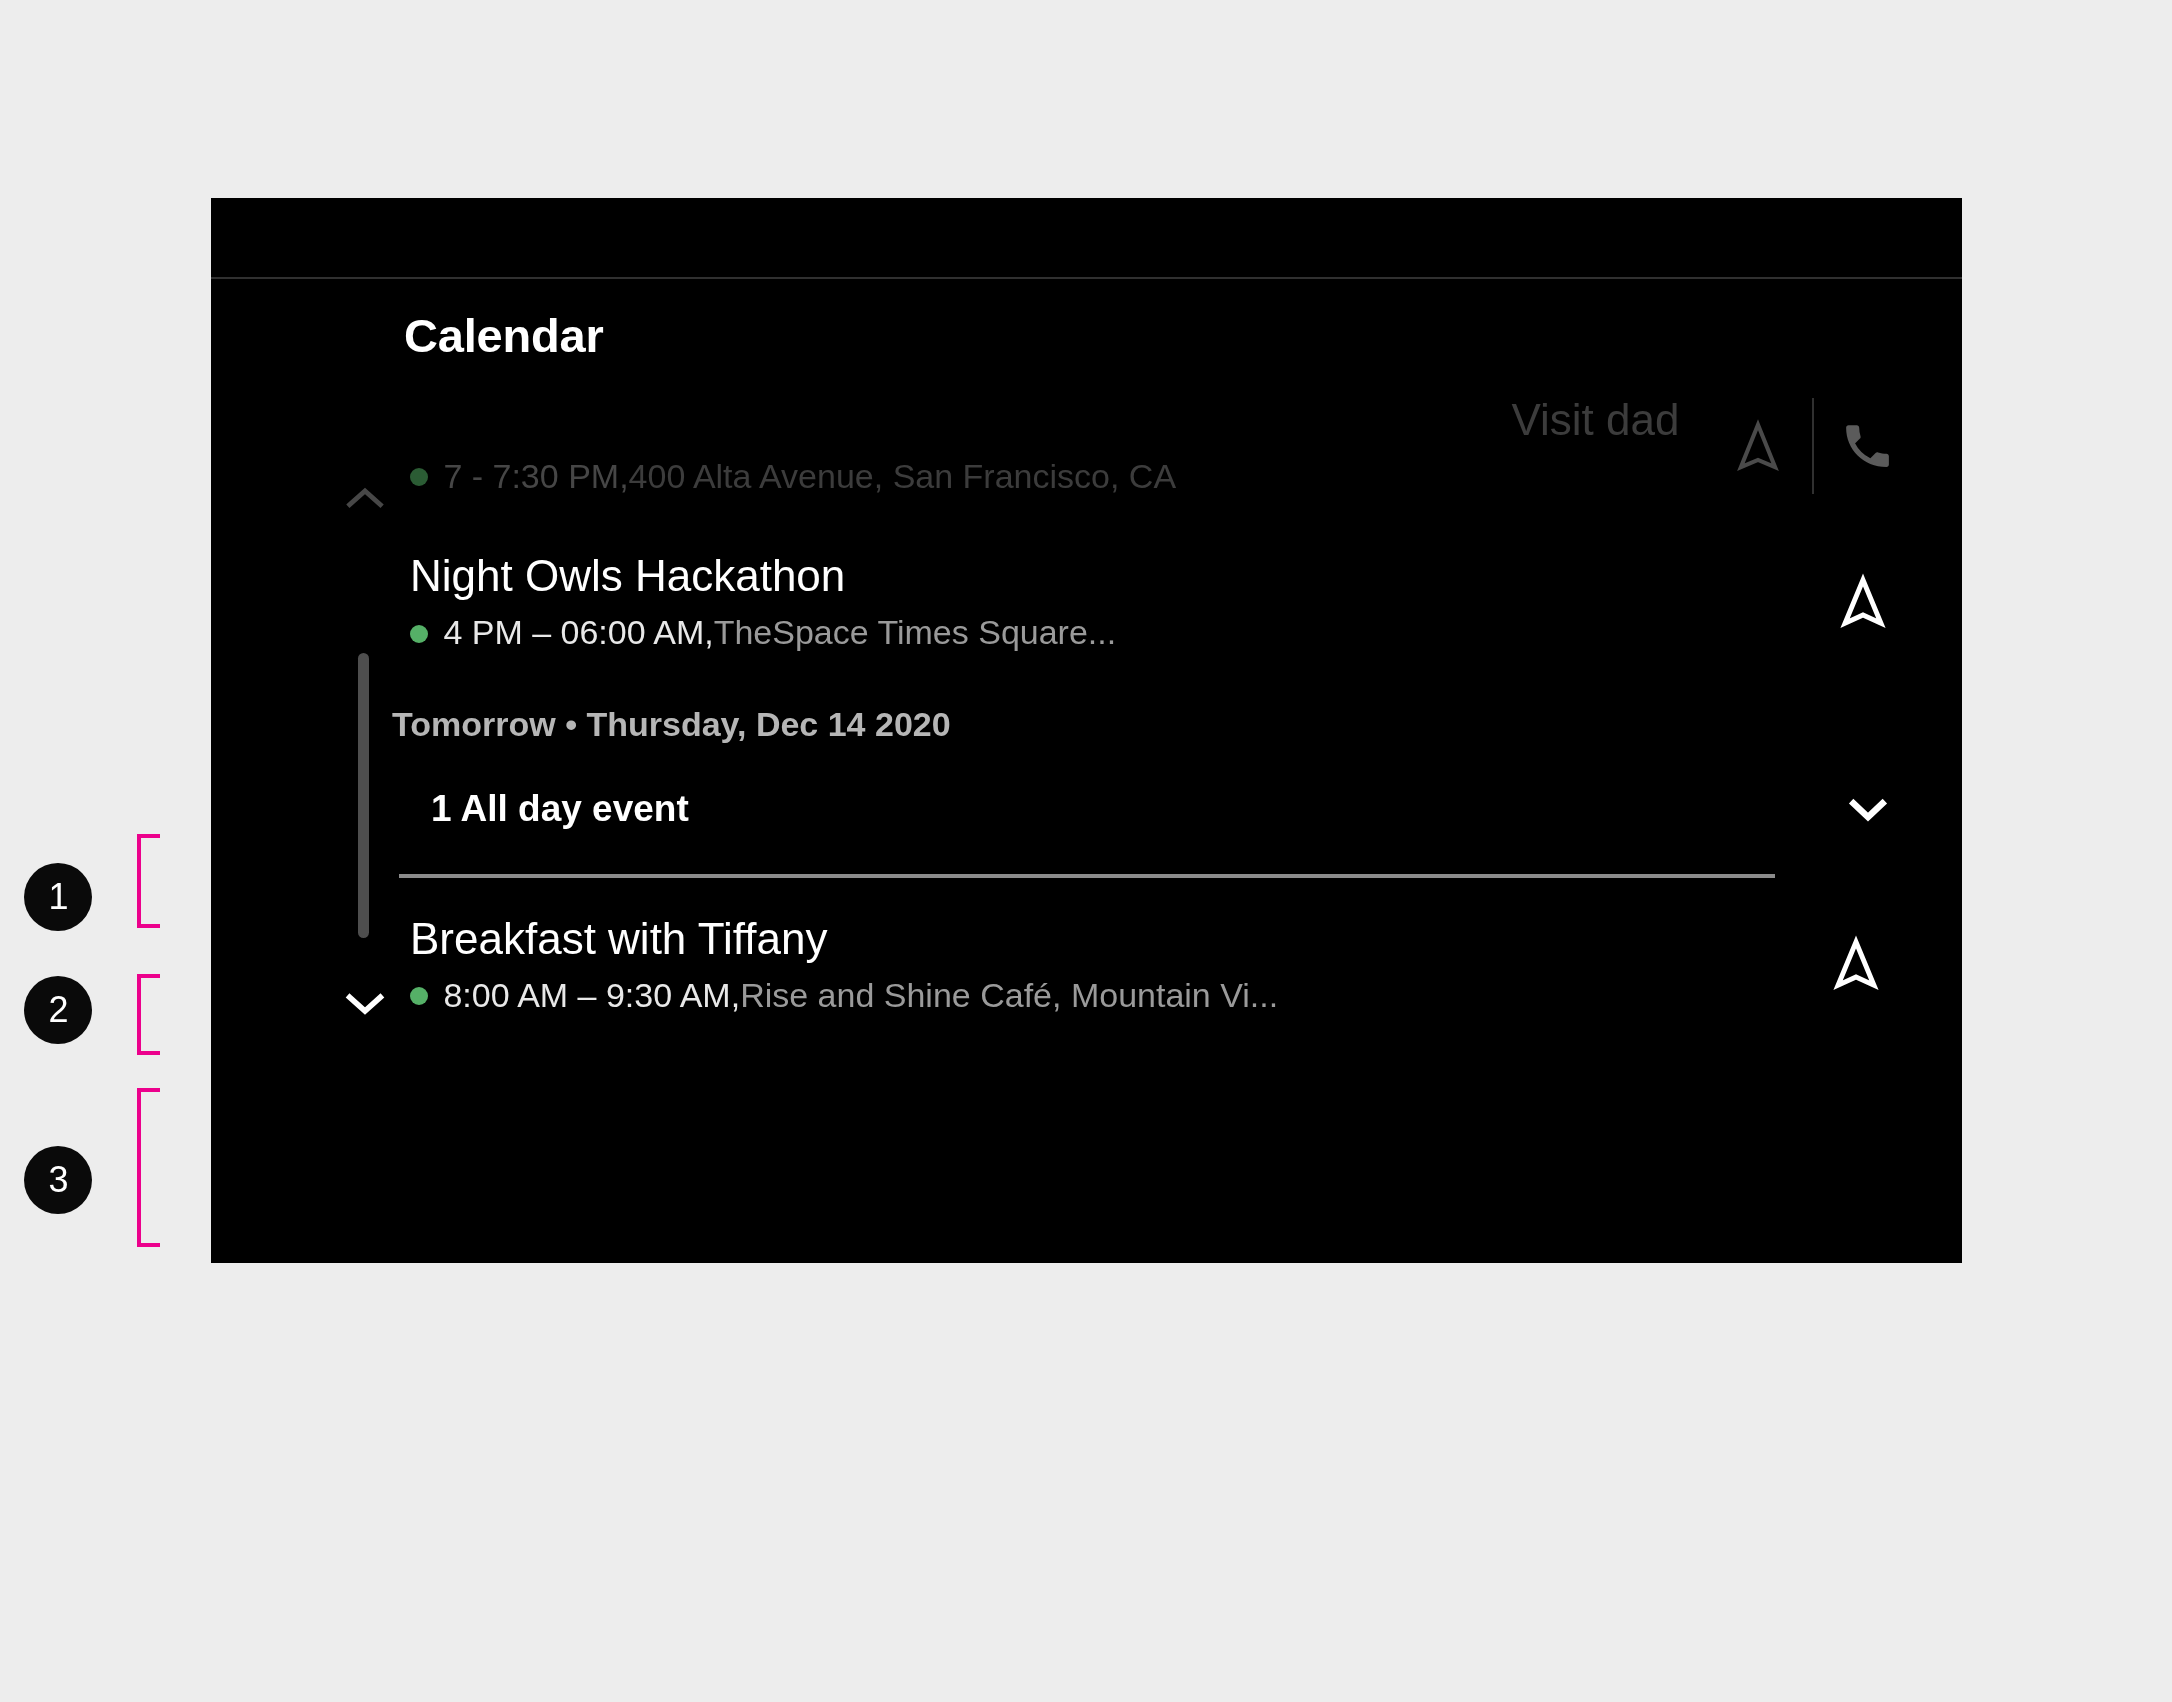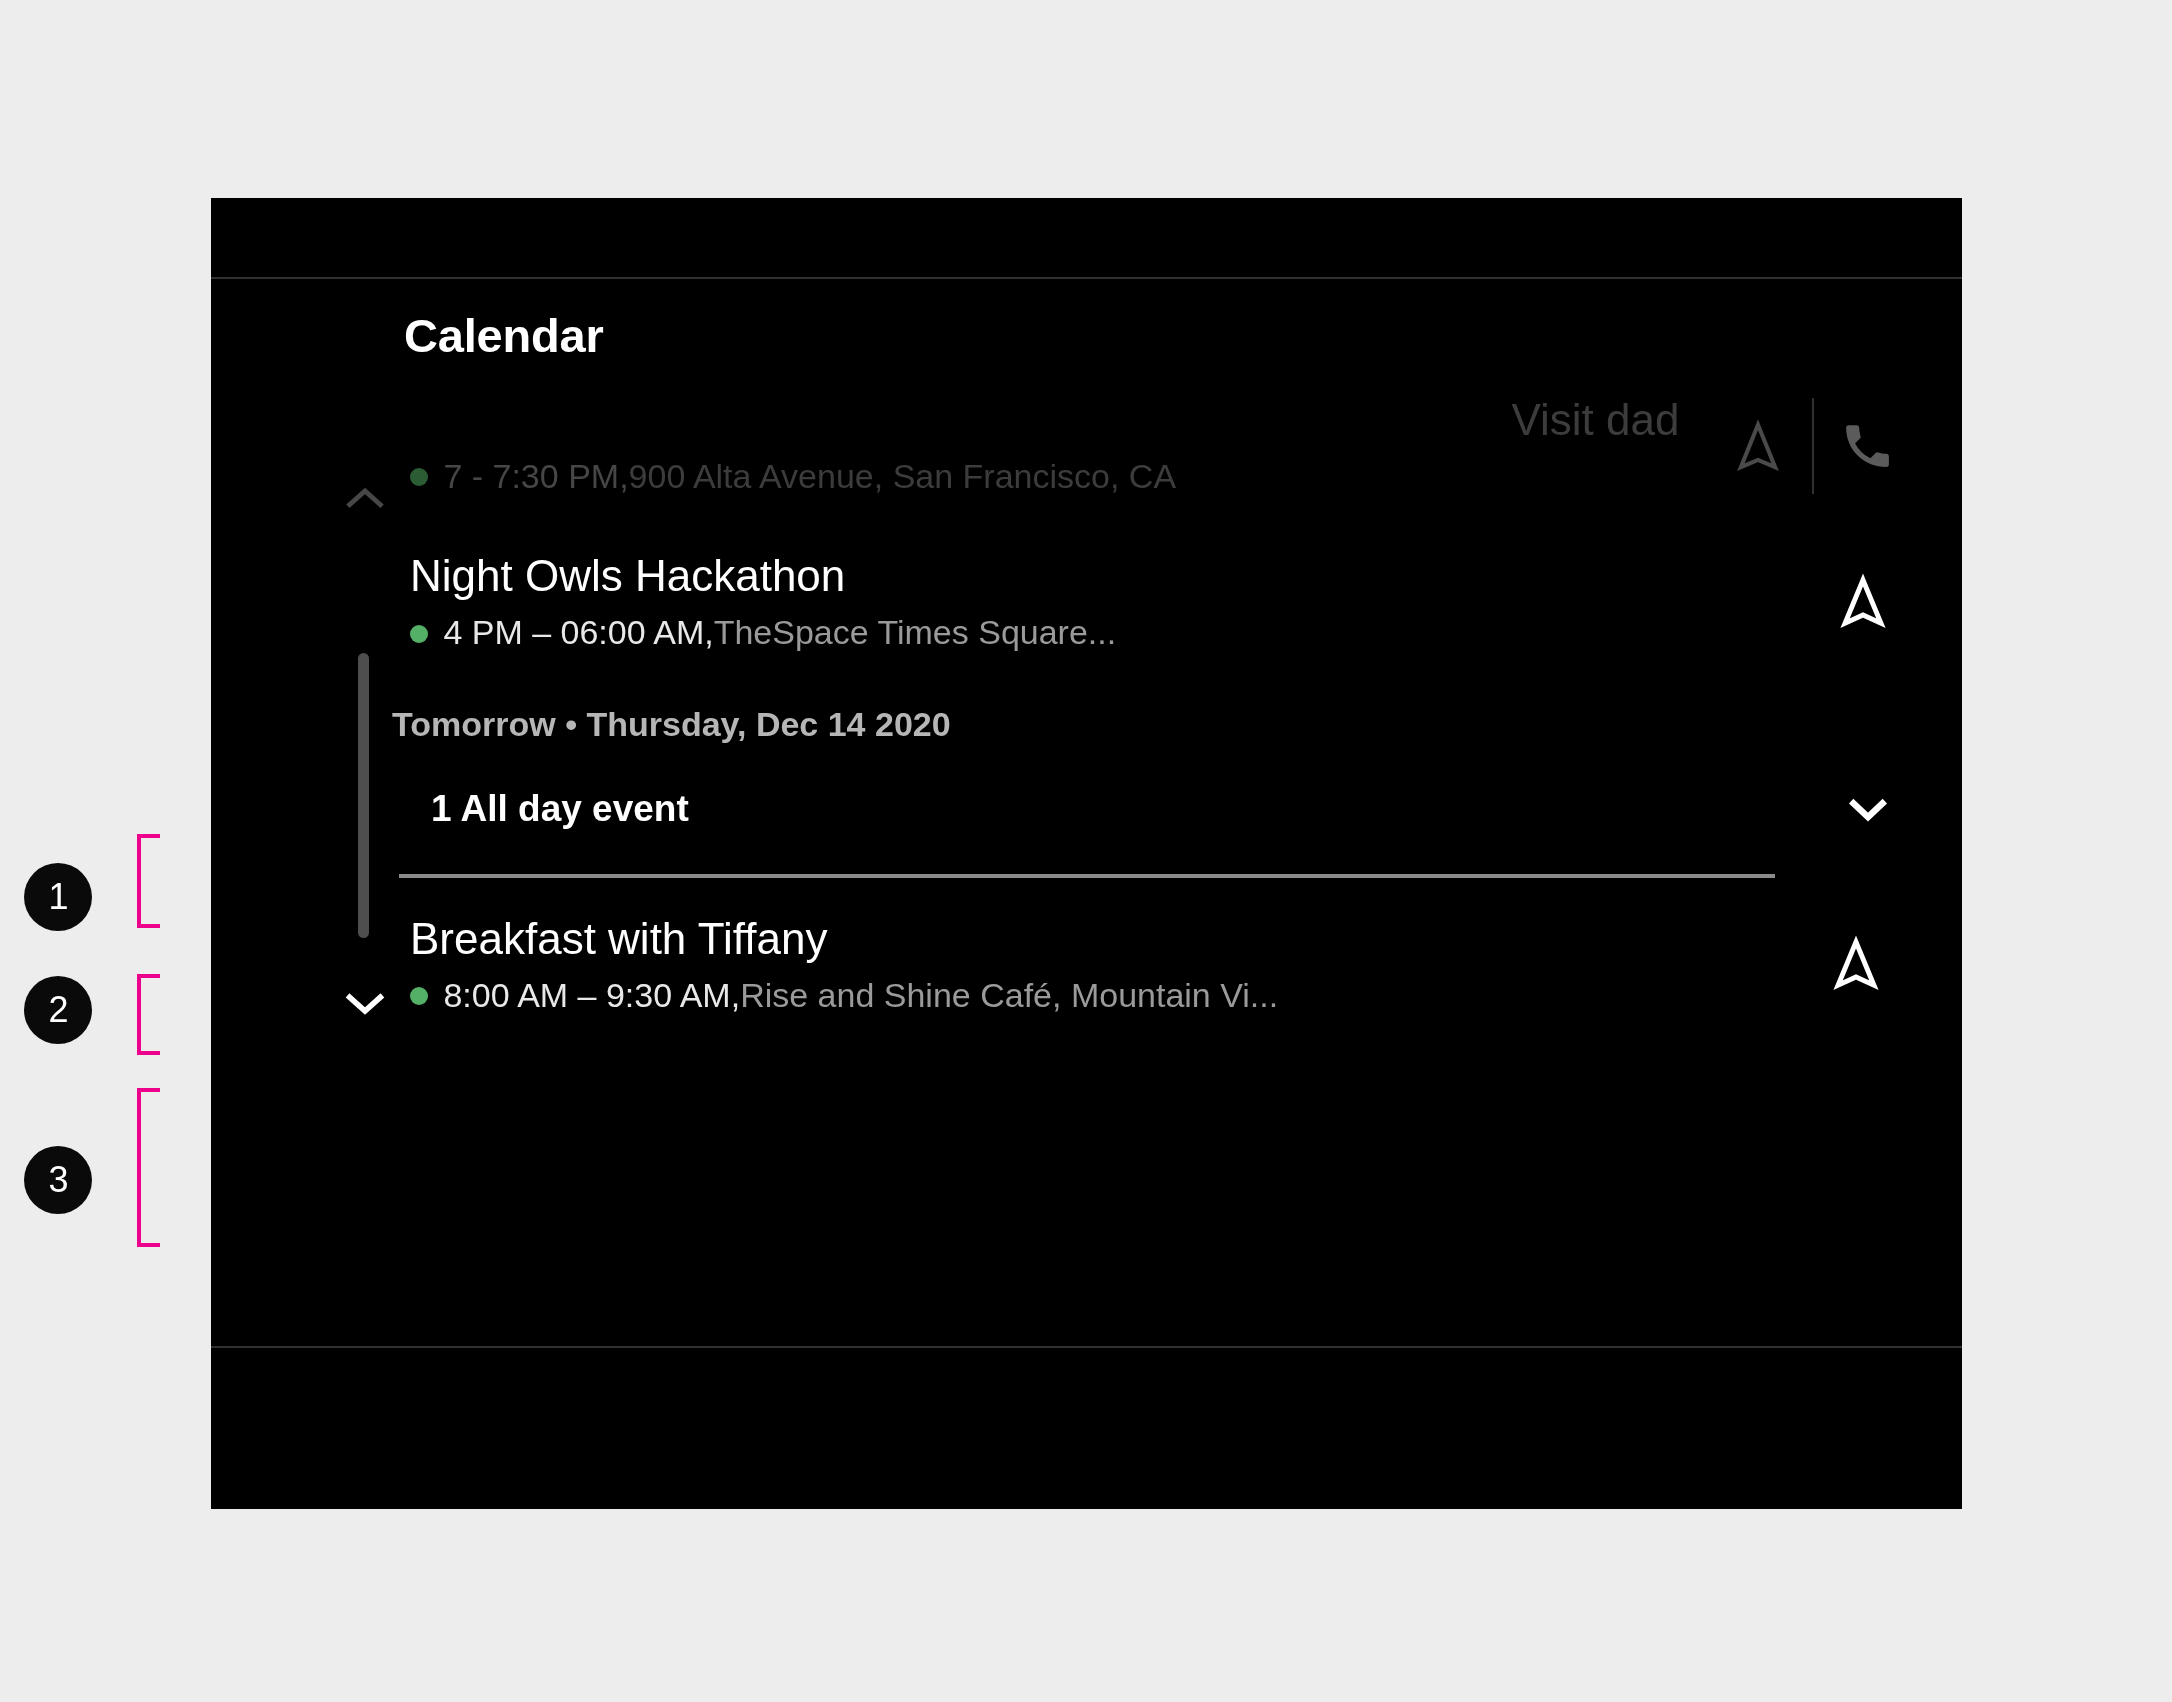--- a/index.html
+++ b/index.html
@@ -44,21 +44,21 @@
     border-bottom: 4.9px solid #ec008c;
     box-sizing: border-box;
   }
 
   
   .screen {
     position: absolute;
     left: 211px;
     top: 198px;
     width: 1751px;
-    height: 1311px;
+    height: 1065px;
     background: #000000;
     overflow: hidden;
   }
   .screen-rule {
     position: absolute;
     left: 0;
     width: 100%;
     height: 2.4px;
     background: #303030;
   }
@@ -261,21 +261,21 @@
     </div>
 
     <div class="list">
 
       <div class="event-row faded">
         <div class="event-main">
           <div class="event-title">Visit dad</div>
           <div class="event-sub">
             <span class="dot"></span>
             <span class="event-time">7 - 7:30 PM,</span>
-            <span class="event-place"> 900 Alta Avenue, San Francisco, CA</span>
+            <span class="event-place"> 400 Alta Avenue, San Francisco, CA</span>
           </div>
         </div>
         <div class="actions">
           <div class="icon-btn">
             <svg width="62" height="62" viewBox="0 0 76 76" aria-hidden="true">
               <path d="M38 12 L59 64 L38 55 L17 64 Z" fill="none" stroke="#4a4a4a" stroke-width="5" stroke-linejoin="miter"></path>
             </svg>
           </div>
           <div class="act-divider"></div>
           <div class="icon-btn">

